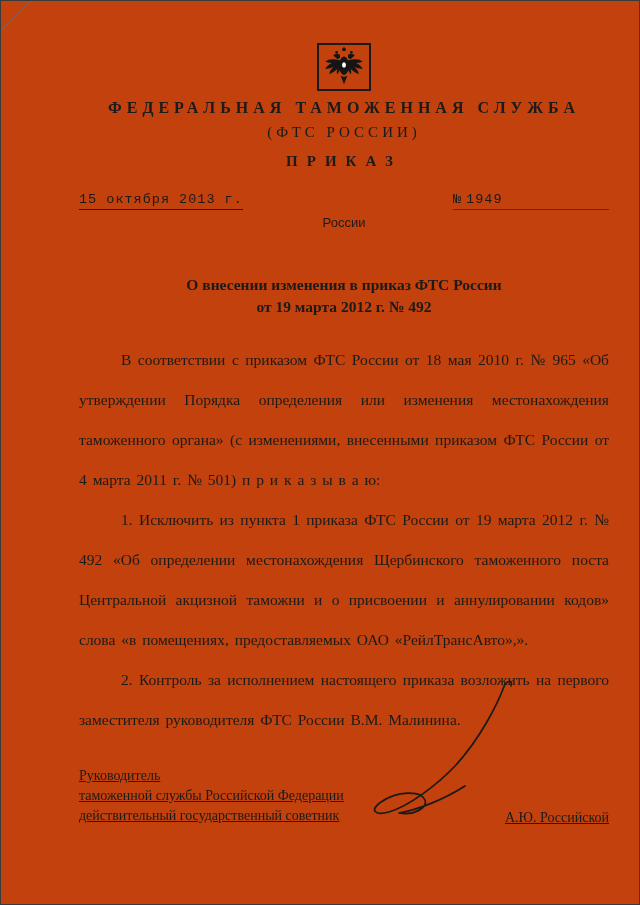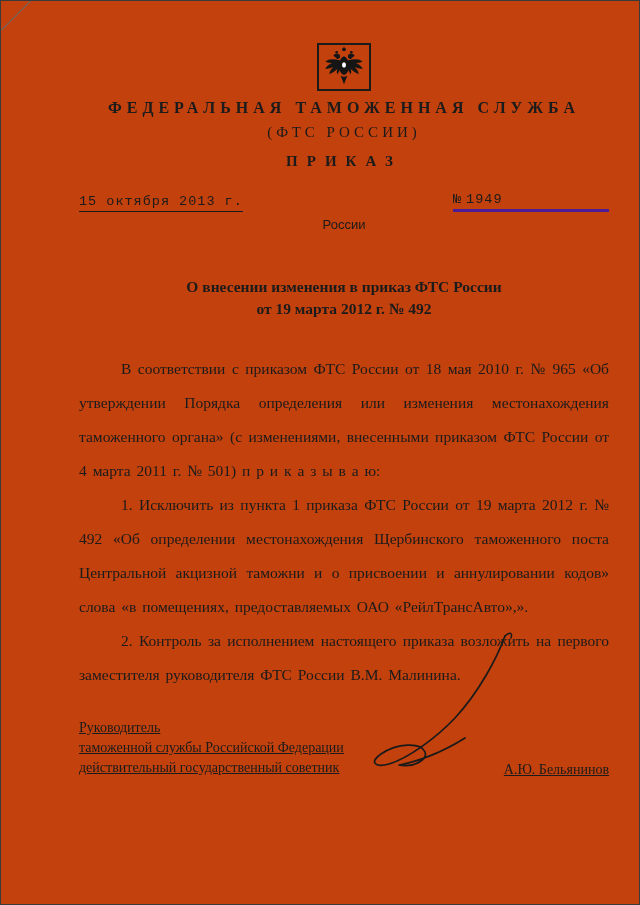--- a/index.html
+++ b/index.html
@@ -63,43 +63,43 @@
   }
   .date-wrap{
     min-width:152px;
     border-bottom:1px solid #1b1b1b;
     padding-bottom:2px;
     letter-spacing:1px;
     white-space:nowrap;
   }
   .num-wrap{
     min-width:156px;
-    border-bottom:3px solid #4c1d95;
+    border-bottom:1px solid #4c1d95;
     padding-bottom:2px;
     letter-spacing:1px;
     white-space:nowrap;
   }
   .num-wrap .num-value{margin-left:4px;}
   .city{
     text-align:center;
     font-size:13px;
     font-family:"Liberation Sans", sans-serif;
     margin-top:5px;
   }
   .doc-title{
     margin-top:44px;
     text-align:center;
     font-weight:bold;
     font-size:15.5px;
     line-height:22px;
   }
   .body-text{
-    margin-top:32px;
+    margin-top:22px;
     font-size:15.5px;
-    line-height:34px;
+    line-height:40px;
     text-align:justify;
   }
   .body-text p{
     margin:0;
     text-indent:42px;
     word-spacing:2px;
   }
   .signature-section{
     position:relative;
     margin-top:26px;
@@ -169,21 +169,21 @@
       <p>1. Исключить из пункта 1 приказа ФТС России от 19 марта 2012 г. № 492 «Об определении местонахождения Щербинского таможенного поста Центральной акцизной таможни и о присвоении и аннулировании кодов» слова «в помещениях, предоставляемых ОАО «РейлТрансАвто»,».</p>
       <p>2. Контроль за исполнением настоящего приказа возложить на первого заместителя руководителя ФТС России В.М. Малинина.</p>
     </div>
 
     <div class="signature-section">
       <div class="sig-position">
         <div>Руководитель</div>
         <div>таможенной службы Российской Федерации</div>
         <div>действительный государственный советник</div>
       </div>
-      <div class="sig-name">А.Ю. Бельянинов</div>
+      <div class="sig-name">А.Ю. Российской</div>
 
       <svg class="sig-scribble" width="190" height="165" viewBox="0 0 190 165">
         <path d="M158 6
                  C150 28, 132 62, 108 88
                  C90 107, 62 128, 42 134
                  C28 138, 22 132, 34 124
                  C50 113, 74 112, 78 122
                  C81 130, 66 138, 52 135
                  C70 132, 96 122, 118 108" fill="none" stroke="#1a1a1a" stroke-width="1.7" stroke-linecap="round" stroke-linejoin="round"></path>
         <path d="M158 6 C162 2, 166 2, 164 8" fill="none" stroke="#1a1a1a" stroke-width="1.5" stroke-linecap="round"></path>

